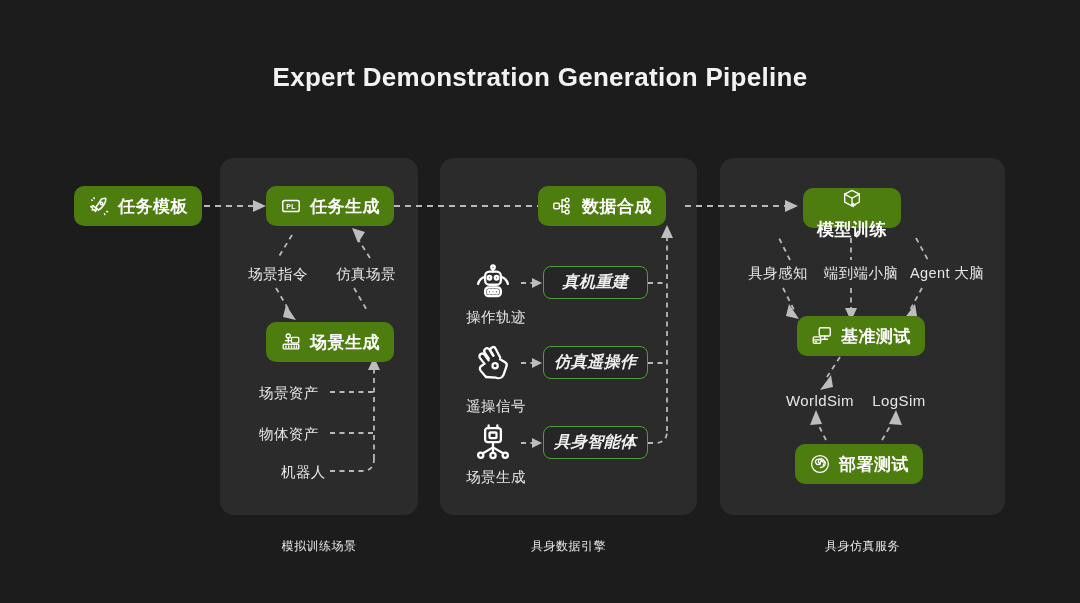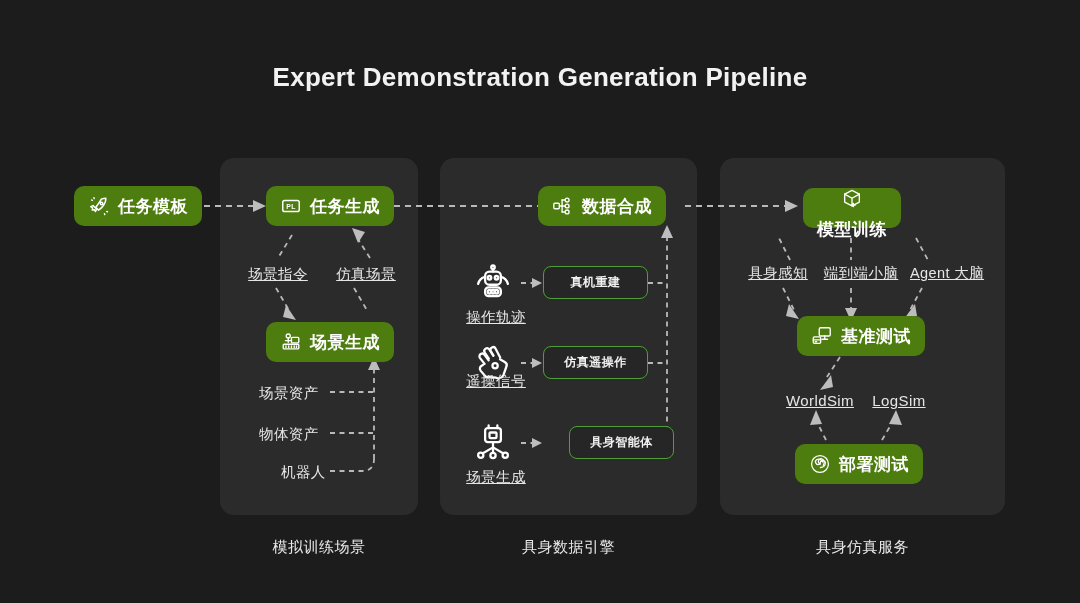--- a/index.html
+++ b/index.html
@@ -22,21 +22,21 @@
     position: absolute;
     background: #2b2b2b;
     border-radius: 14px;
   }
   #panel-1 { left: 220px; top: 158px; width: 198px; height: 357px; }
   #panel-2 { left: 440px; top: 158px; width: 257px; height: 357px; }
   #panel-3 { left: 720px; top: 158px; width: 285px; height: 357px; }
 
   .caption {
     position: absolute;
-    font-size: 15px; color: #e8e8e8; text-align: center;
+    font-size: 12px; color: #e8e8e8; text-align: center;
     letter-spacing: .5px;
   }
   #cap-1 { left: 220px; top: 538px; width: 198px; }
   #cap-2 { left: 440px; top: 538px; width: 257px; }
   #cap-3 { left: 720px; top: 538px; width: 285px; }
 
   
   .pill {
     position: absolute;
     display: flex; align-items: center; gap: 8px;
@@ -53,35 +53,36 @@
   .pill .ic svg { width: 22px; height: 22px; display:block; }
 
   
   .obox {
     position: absolute;
     display: flex; align-items: center; justify-content: center;
     border: 1.5px solid #4f9e3a;
     border-radius: 8px;
     background: #262626;
     color: #f0f0f0;
-    font-size: 12px; font-weight: 700;
+    font-size: 16px; font-weight: 700;
     letter-spacing: .5px;
     height: 33px;
     white-space: nowrap;
+    font-style: italic;
   }
 
   
   .lbl {
     position: absolute;
     color: #e6e6e6;
     font-size: 14.5px;
     letter-spacing: .4px;
     white-space: nowrap;
   }
-  .lbl.c { text-align: left; transform: translateX(-50%); text-decoration: underline; }
+  .lbl.c { text-align: left; transform: translateX(-50%); }
 
   
   .gicon { position: absolute; }
   .gicon svg { display: block; }
 
   svg.flow { position: absolute; left: 0; top: 0; width: 1080px; height: 603px; pointer-events: none; }
   .dash { stroke: #b9b9b9; stroke-width: 2; fill: none; stroke-dasharray: 6 5; stroke-linecap: butt; }
   .dash-thin { stroke: #b9b9b9; stroke-width: 1.8; fill: none; stroke-dasharray: 5 4.5; }
   .ahead { fill: #bdbdbd; }
 </style>
@@ -234,38 +235,38 @@
   <div class="gicon" style="left:472px; top:342px;">
     <svg width="42" height="42" viewBox="0 0 24 24" fill="none" stroke="#ffffff" stroke-width="1.3" stroke-linecap="round" stroke-linejoin="round">
       <path d="M8 20l-3-3.5c-.8-1-.6-2.2.3-2.8l1.2-.8"></path>
       <path d="M7.2 12.5L4.6 9.2c-.6-.8-.4-1.8.4-2.3.8-.5 1.8-.2 2.3.6l2.2 3"></path>
       <path d="M9.6 9.5L7.3 6.1c-.5-.8-.3-1.8.5-2.3.8-.5 1.8-.2 2.2.6l2.2 3.4"></path>
       <path d="M12.2 7.8l-1.5-2.6c-.4-.8-.1-1.7.7-2.1.8-.4 1.7-.1 2.1.7l2.6 5"></path>
       <path d="M16 9.8l2.7 1.6c1 .6 1.4 1.8.9 2.8L18 18.8c-.8 1.6-2.6 2.3-4.2 1.6L8 20"></path>
       <circle cx="13.2" cy="13.6" r="1.5"></circle>
     </svg>
   </div>
-  <div class="lbl c" style="left:496px; top:372px;">遥操信号</div>
+  <div class="lbl c" style="left:496px; top:397px;">遥操信号</div>
   <div class="obox" style="left:543px; top:346px; width:105px;">仿真遥操作</div>
 
   <div class="gicon" style="left:472px; top:422px;">
     <svg width="42" height="42" viewBox="0 0 24 24" fill="none" stroke="#ffffff" stroke-width="1.3" stroke-linecap="round" stroke-linejoin="round">
       <rect x="7.5" y="3.5" width="9" height="8" rx="1.5"></rect>
       <rect x="10" y="6" width="4" height="3.2" rx=".6"></rect>
       <path d="M9.5 3.5V2M14.5 3.5V2"></path>
       <path d="M12 11.5v3"></path>
       <path d="M12 14.5L6 18M12 14.5l6 3.5"></path>
       <circle cx="5" cy="19" r="1.5"></circle>
         <circle cx="12" cy="19.2" r="1.5"></circle>
         <circle cx="19" cy="19" r="1.5"></circle>
       <path d="M12 14.5v3.2"></path>
     </svg>
   </div>
   <div class="lbl c" style="left:496px; top:468px;">场景生成</div>
-  <div class="obox" style="left:543px; top:426px; width:105px;margin-left:26px;">具身智能体</div>
+  <div class="obox" style="left:543px; top:426px; width:105px;">具身智能体</div>
 
   <div class="pill" style="left:803px; top:188px;flex-direction:column;">
     <span class="ic">
       <svg viewBox="0 0 24 24" fill="none" stroke="#ffffff" stroke-width="1.5" stroke-linecap="round" stroke-linejoin="round">
         <path d="M12 2.6l8 4v8.8l-8 4-8-4V6.6z"></path>
         <path d="M12 11.2l8-4.6M12 11.2v8.2M12 11.2L4 6.6"></path>
         <path d="M15.5 18.5h-3.2M13.6 16.9l-1.7 1.6 1.7 1.6"></path>
       </svg>
     </span>
     <span>模型训练</span>

